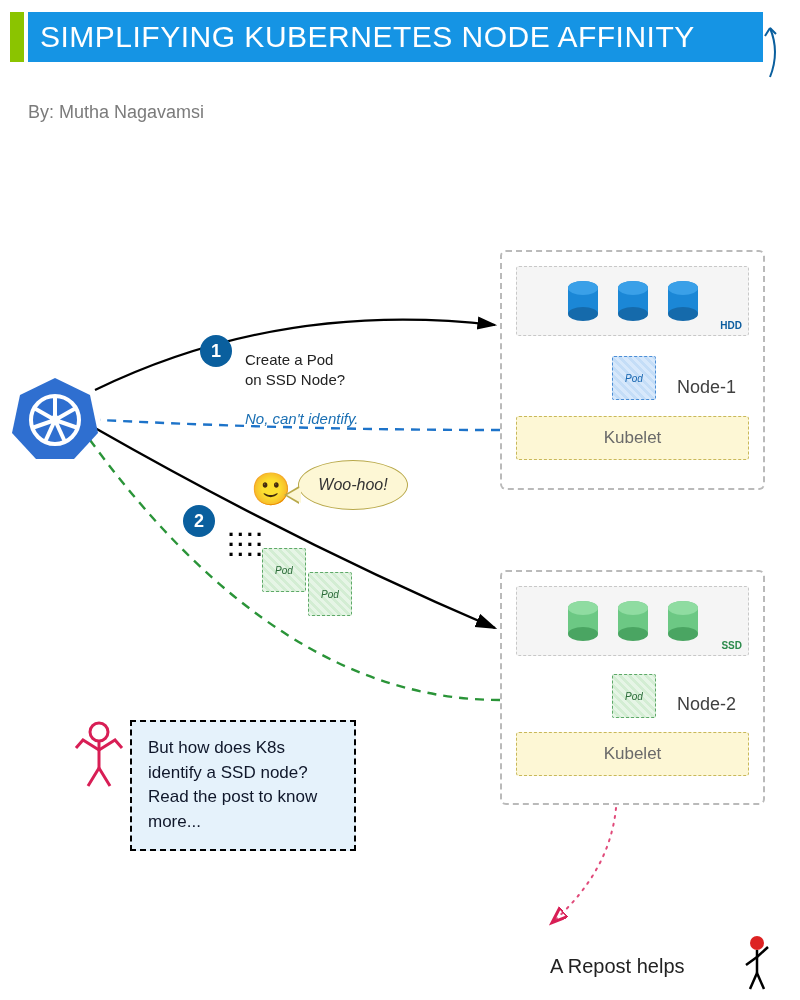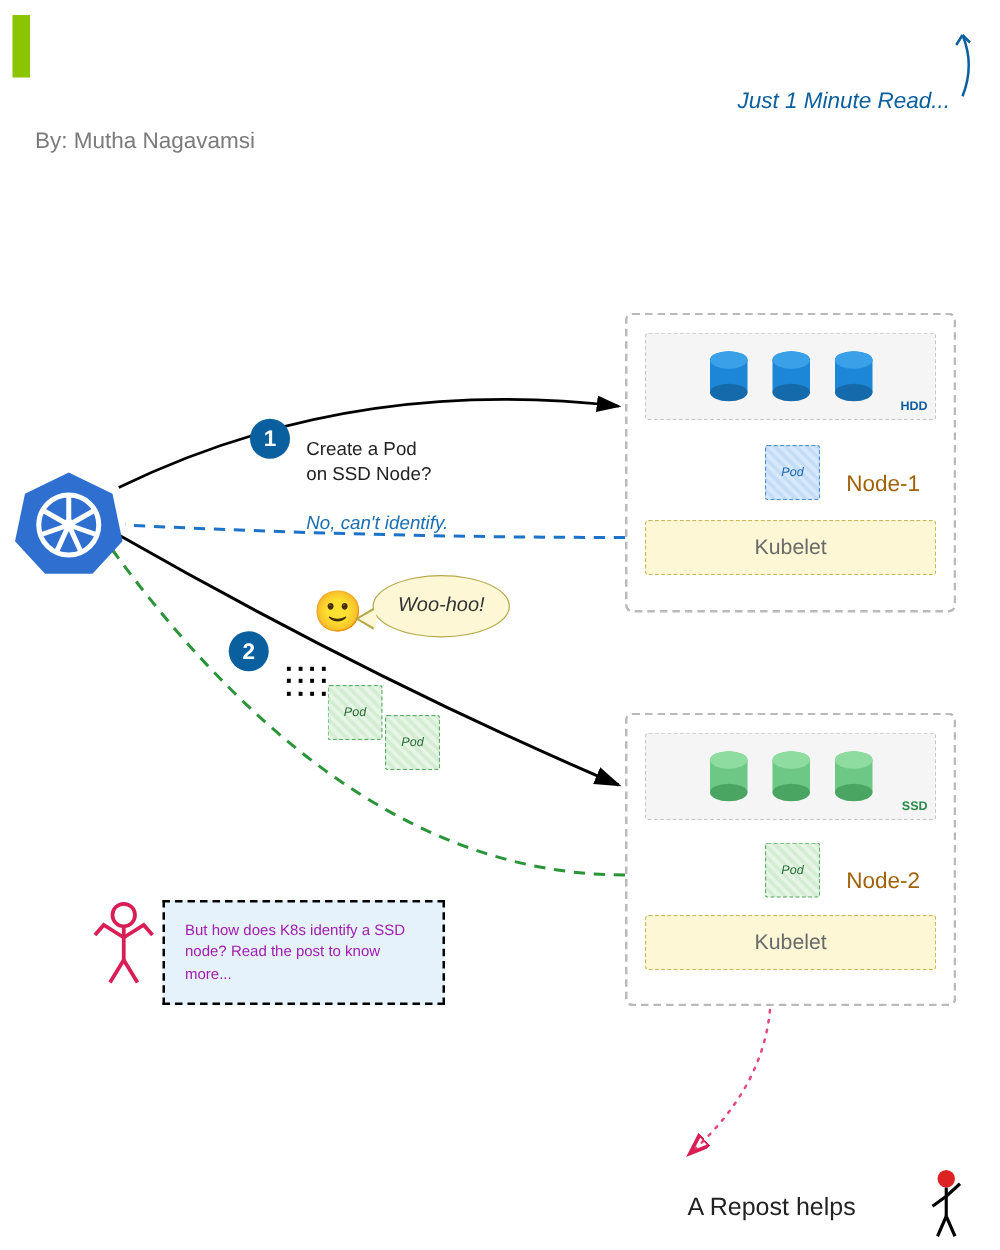--- a/index.html
+++ b/index.html
@@ -67,21 +67,21 @@
     width: 44px; height: 44px; border: 1.8px dashed;
     border-radius: 2px; display: flex; align-items: center; justify-content: center;
     font-size: 10px; font-style: italic;
   }
   .pod-blue { border-color: #4b8ed6; color: #1866b0;
               background: repeating-linear-gradient(45deg,#d7e8fb,#d7e8fb 3px,#c4ddf7 3px,#c4ddf7 6px); }
   .pod-green { border-color: #5ea968; color: #2a6b38;
                background: repeating-linear-gradient(45deg,#e6f5e6,#e6f5e6 3px,#d3edd3 3px,#d3edd3 6px); }
 
   .node-name {
-    position: absolute; color: #a16207; font-size: 18px;
+    position: absolute; color: #404040; font-size: 18px;
   }
   .kubelet {
     margin: 0 14px 14px 14px; height: 44px;
     background: #fdf7d5; border: 1.5px dashed #c8b85a; border-radius: 3px;
     display: flex; align-items: center; justify-content: center;
     color: #6a6a6a; font-size: 17px;
   }
 
   
   .badge {
@@ -121,40 +121,40 @@
   .travel-pod { position: absolute; }
   .dots-block {
     position: absolute; font-size: 22px; letter-spacing: 2px; color:#000;
     line-height: 10px; font-weight:700;
   }
 
   
   .qbox {
     position: absolute; left: 130px; top: 720px; width: 226px;
     border: 2.5px dashed #000; background: #e5f2fb;
-    padding: 14px 16px; color: #a21caf; font-size: 12px; line-height: 1.45;
+    padding: 14px 16px; color: #0f172a; font-size: 17px; line-height: 1.45;
   }
   .figure-person { position: absolute; left: 70px; top: 720px; }
 
   
   .footer-person { position: absolute; right: 26px; top: 935px; }
   .repost {
     position: absolute; left: 550px; top: 955px; font-size: 20px; color:#222;
   }
 
   svg { overflow: visible; }
 </style>
 </head>
 <body>
 
 <div class="page">
 
   <div class="green-nub"></div>
+  <div class="title-bar">SIMPLIFYING KUBERNETES NODE AFFINITY</div>
   <div class="byline">By: Mutha Nagavamsi</div>
-  <div class="readtime">Just 1 Minute Read...</div>
   <svg class="readtime-arrow" width="22" height="60">
     <path d="M10 55 Q 20 30 10 6" stroke="#0a5f9e" stroke-width="2" fill="none"></path>
     <path d="M10 6 L5 14 M10 6 L16 12" stroke="#0a5f9e" stroke-width="2" fill="none"></path>
   </svg>
 
   <svg width="800" height="1000" style="position:absolute;left:0;top:0;pointer-events:none">
     <defs>
       <marker id="ah" markerWidth="10" markerHeight="10" refX="8" refY="3" orient="auto">
         <path d="M0,0 L9,3 L0,6 Z" fill="#000"></path>
       </marker>

